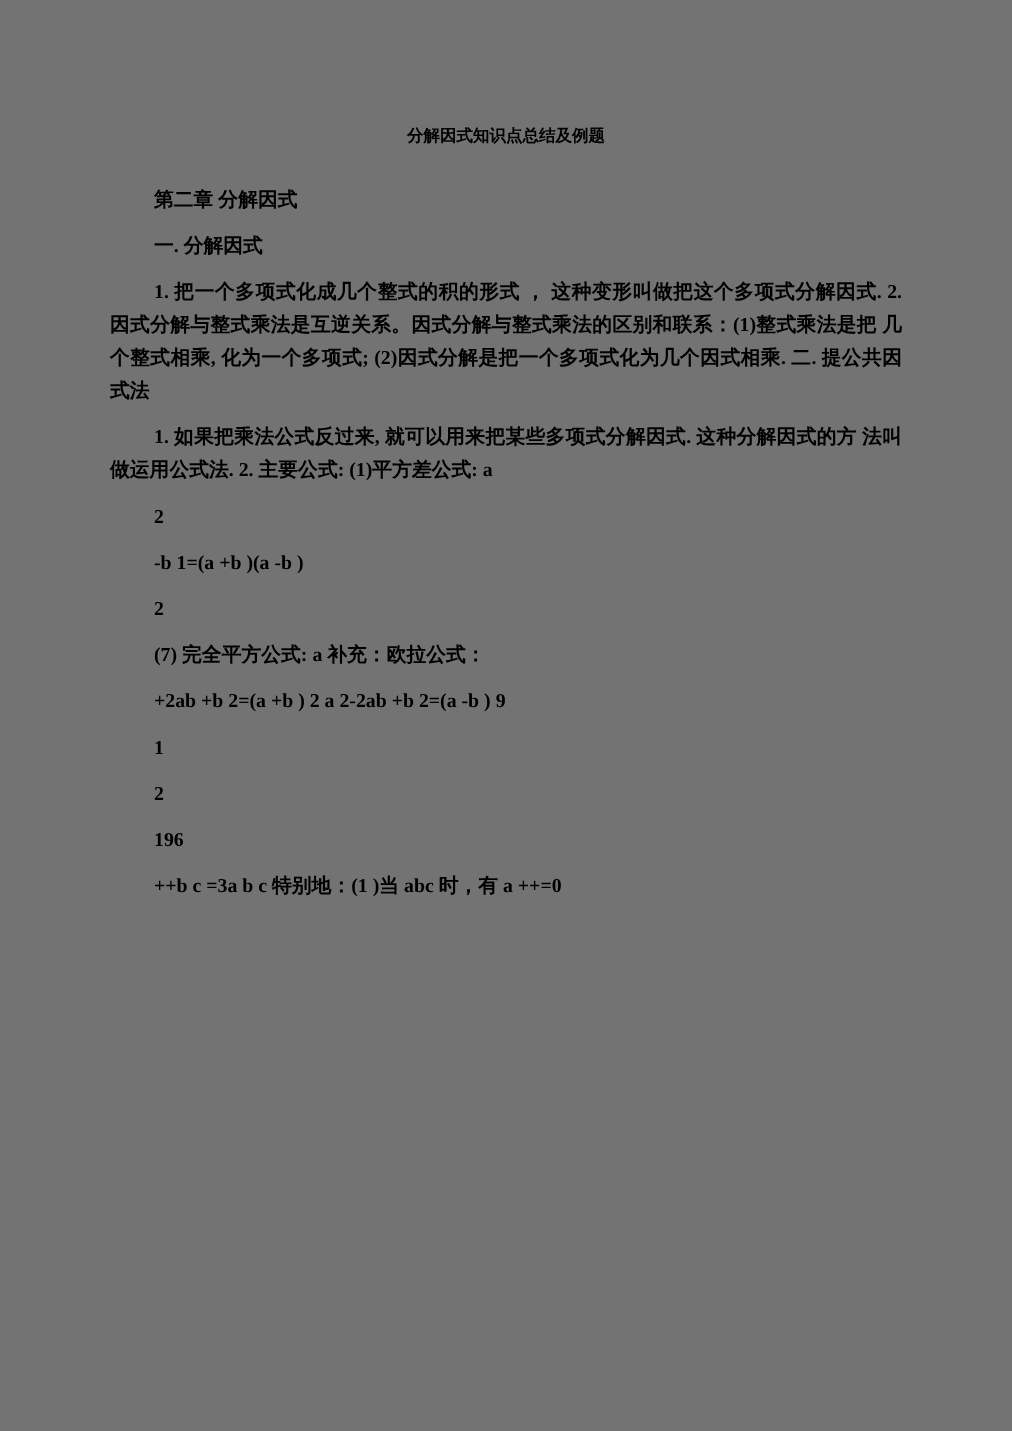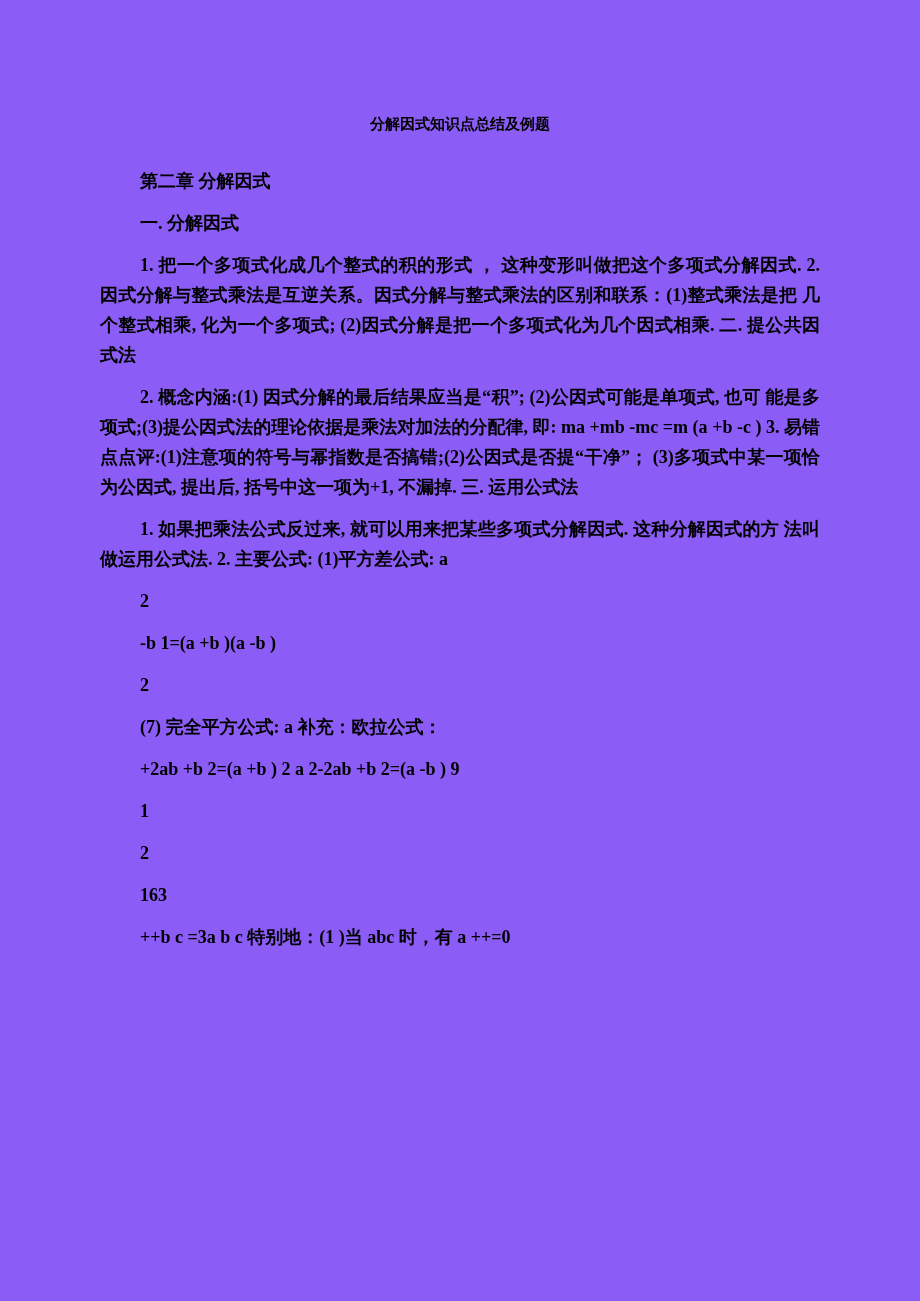--- a/index.html
+++ b/index.html
@@ -4,21 +4,21 @@
 <style>
   html, body {
     margin: 0;
     padding: 0;
     background: #ffffff;
   }
   .page {
     position: relative;
     width: 920px;
     height: 1301px;
-    background: #8b5cf6;
+    background: #737373;
     box-sizing: border-box;
     padding: 112px 100px 0 100px;
     font-family: "Liberation Serif", "DejaVu Serif", serif;
     color: #000000;
     overflow: hidden;
   }
   .doc-title {
     text-align: center;
     font-size: 15px;
     font-weight: bold;
@@ -37,24 +37,23 @@
 </style>
 </head>
 <body>
 
 <div class="page">
   <h1 class="doc-title">分解因式知识点总结及例题</h1>
 
   <p class="para">第二章 分解因式</p>
   <p class="para">一.  分解因式</p>
   <p class="para">1.  把一个多项式化成几个整式的积的形式 ，  这种变形叫做把这个多项式分解因式.  2. 因式分解与整式乘法是互逆关系。因式分解与整式乘法的区别和联系：(1)整式乘法是把 几个整式相乘,  化为一个多项式;  (2)因式分解是把一个多项式化为几个因式相乘.  二.  提公共因式法</p>
-  <p class="para">2.  概念内涵:(1) 因式分解的最后结果应当是“积”; (2)公因式可能是单项式,  也可 能是多项式;(3)提公因式法的理论依据是乘法对加法的分配律,  即: ma +mb -mc =m (a +b -c ) 3.  易错点点评:(1)注意项的符号与幂指数是否搞错;(2)公因式是否提“干净”； (3)多项式中某一项恰为公因式,  提出后,  括号中这一项为+1, 不漏掉.  三.  运用公式法</p>
   <p class="para">1.  如果把乘法公式反过来,  就可以用来把某些多项式分解因式.  这种分解因式的方 法叫做运用公式法.  2.  主要公式: (1)平方差公式: a</p>
   <p class="para">2</p>
   <p class="para">-b 1=(a +b )(a -b )</p>
   <p class="para">2</p>
   <p class="para">(7) 完全平方公式: a 补充：欧拉公式：</p>
   <p class="para">+2ab +b 2=(a +b ) 2 a 2-2ab +b 2=(a -b ) 9</p>
   <p class="para">1</p>
   <p class="para">2</p>
-  <p class="para">163</p>
+  <p class="para">196</p>
   <p class="para">++b c =3a b c 特别地：(1 )当 abc 时，有 a ++=0</p>
 </div>
 
 </body></html>

